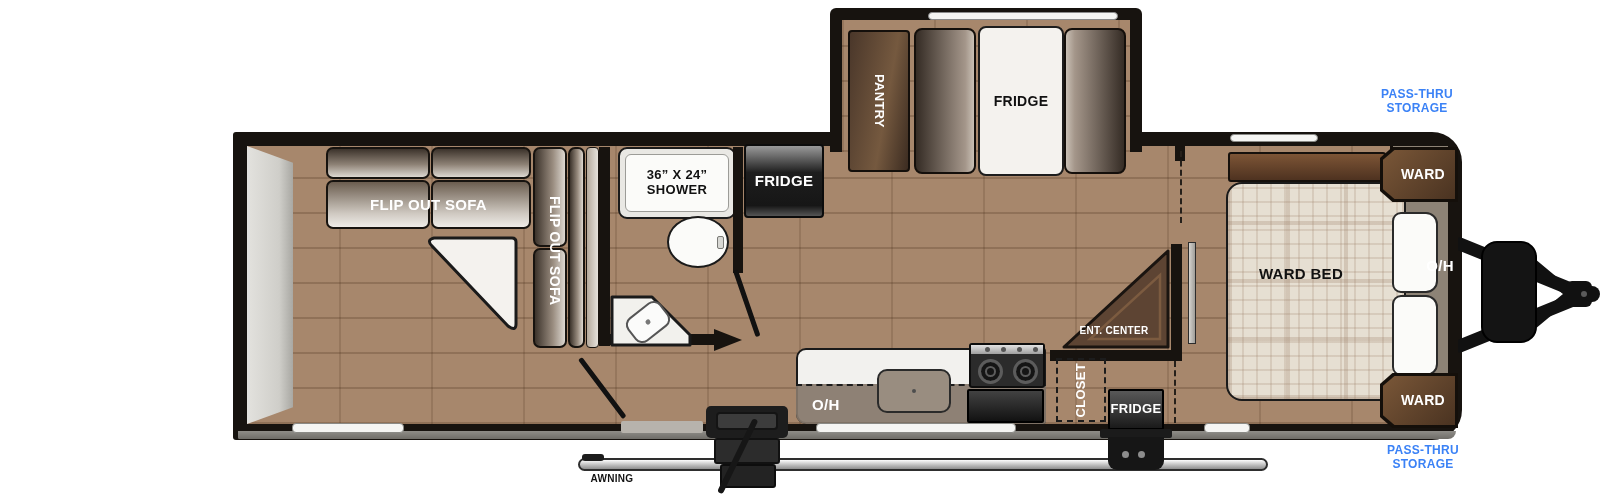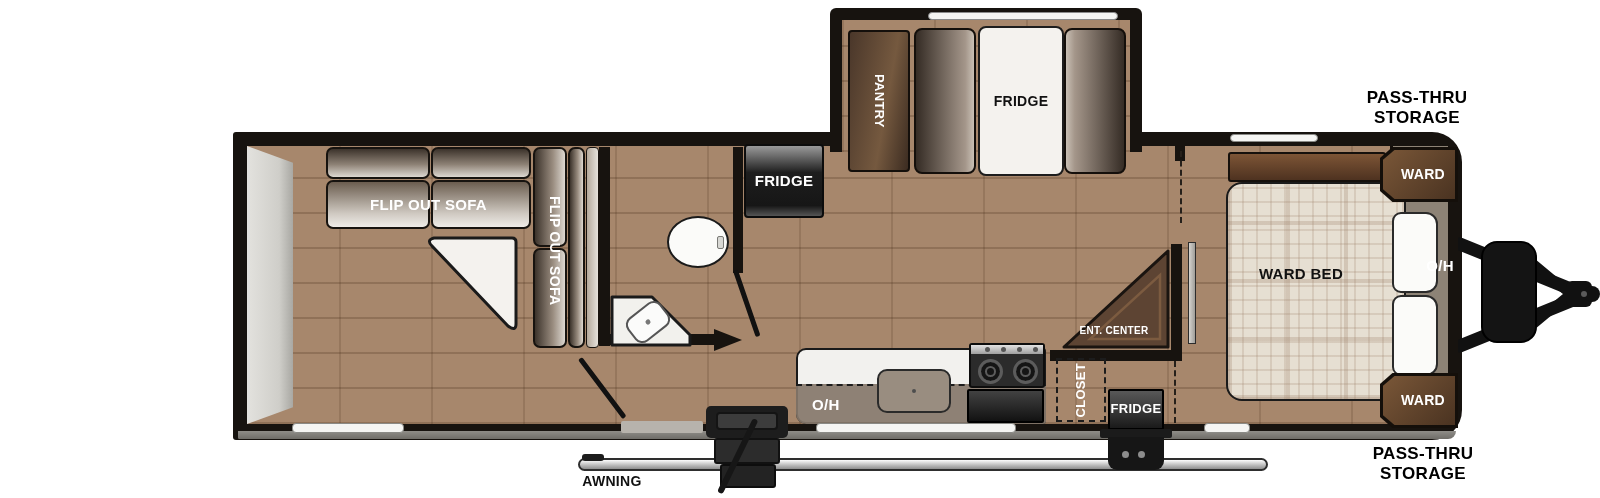--- a/index.html
+++ b/index.html
@@ -9,26 +9,26 @@
   .lbl{font-weight:bold;letter-spacing:.3px;white-space:pre-line;text-align:center;line-height:1.15;}
   .white{color:#fff;} .black{color:#111;}
   .vtext{writing-mode:vertical-rl;}
   .vtext-up{writing-mode:vertical-rl;transform:rotate(180deg);}
 
   
   .ramp{left:0;top:148;width:233px;height:277px;background:#191919;
         background-image:radial-gradient(rgba(255,255,255,.07) 1px,transparent 1.4px);
         background-size:7px 5px;display:flex;align-items:center;justify-content:center;}
   .ramp .lbl{font-size:17px;}
-  .passthru{width:130px;font-size:17px;color:#000000;}
+  .passthru{width:130px;font-size:12px;color:#3b82f6;}
   .pt-top{left:1352px;top:88px;} .pt-bottom{left:1358px;top:444px;}
   .awning-bar{left:578px;top:458px;width:690px;height:13px;border:2px solid #2e2e2e;border-radius:7px;
       background:linear-gradient(180deg,#fdfdfd,#b9b9b9 60%,#8f8f8f);}
   .awning-cap{left:582px;top:454px;width:22px;height:7px;background:#1d1d1d;border-radius:3px;}
-  .awning-lbl{left:572px;top:473px;width:80px;font-size:14px;}
+  .awning-lbl{left:572px;top:473px;width:80px;font-size:10px;}
   .step1{left:706px;top:406px;width:82px;height:32px;background:#1d1d1d;border-radius:5px;}
   .step1::after{content:"";position:absolute;left:10px;top:6px;right:10px;bottom:8px;background:#3c3c3c;border-radius:4px;border:2px solid #141414;}
   .step2{left:714px;top:438px;width:66px;height:26px;background:#2c2c2c;border:2px solid #111;border-radius:3px;}
   .step3{left:720px;top:464px;width:56px;height:24px;background:#232323;border:2px solid #0d0d0d;border-radius:3px;}
   .steprod{left:753px;top:418px;width:6px;height:82px;background:#161616;border-radius:3px;
            transform:rotate(26deg);transform-origin:top left;}
   .vent-lip{left:1100px;top:429px;width:72px;height:9px;background:#1b1b1b;border-radius:2px;}
   .vent-body{left:1108px;top:437px;width:56px;height:33px;background:#161616;border-radius:0 0 9px 9px;}
   .vent-dot{top:14px;width:7px;height:7px;border-radius:50%;background:#8d8d8d;}
 
@@ -164,20 +164,24 @@
   <div class="abs" style="left:586px;top:147px;width:13px;height:201px;background:linear-gradient(90deg,#b4a99c,#e6e2dc);border:1px solid #17130f;border-radius:4px;"></div>
   <div class="abs sofa-lblv lbl white vtext">FLIP OUT SOFA</div>
 
   <svg class="abs tri-table" width="96" height="100" viewBox="0 0 96 100">
     <path d="M10 4 L88 4 Q92 4 92 8 L92 90 Q92 98 84 92 L8 12 Q2 6 10 4 Z" fill="#f4f2ee" stroke="#1a1a1a" stroke-width="3" stroke-linejoin="round"></path>
   </svg>
 
   <div class="abs wall" style="left:599px;top:147px;width:11px;height:199px;"></div>
   <div class="abs wall" style="left:599px;top:334px;width:120px;height:11px;"></div>
   <div class="abs arrow-right"></div>
+  <div class="abs shower">
+    <div class="lbl black">36” X 24”
+SHOWER</div>
+  </div>
   <div class="abs toilet"></div>
   <svg class="abs" style="left:610px;top:295px;" width="84" height="52" viewBox="0 0 84 52">
     <path d="M2 2 L42 2 L80 40 L80 50 L2 50 Z" fill="#f2f1ed" stroke="#1a1a1a" stroke-width="3" stroke-linejoin="round"></path>
     <g transform="rotate(-38 38 27)">
       <rect x="18" y="13" width="40" height="28" rx="8" fill="#fbfbfa" stroke="#555" stroke-width="2"></rect>
       <circle cx="38" cy="27" r="2.5" fill="#777"></circle>
     </g>
   </svg>
   <div class="abs wall" style="left:733px;top:147px;width:10px;height:126px;"></div>
   <div class="abs bath-door"></div>

